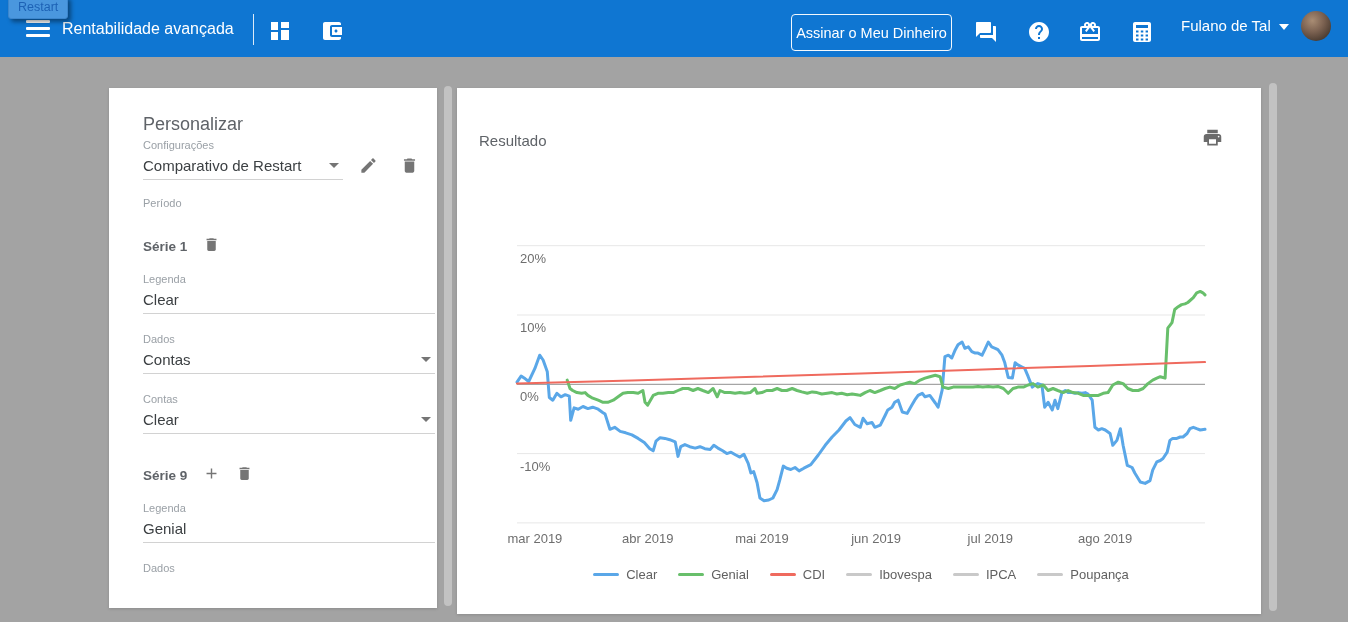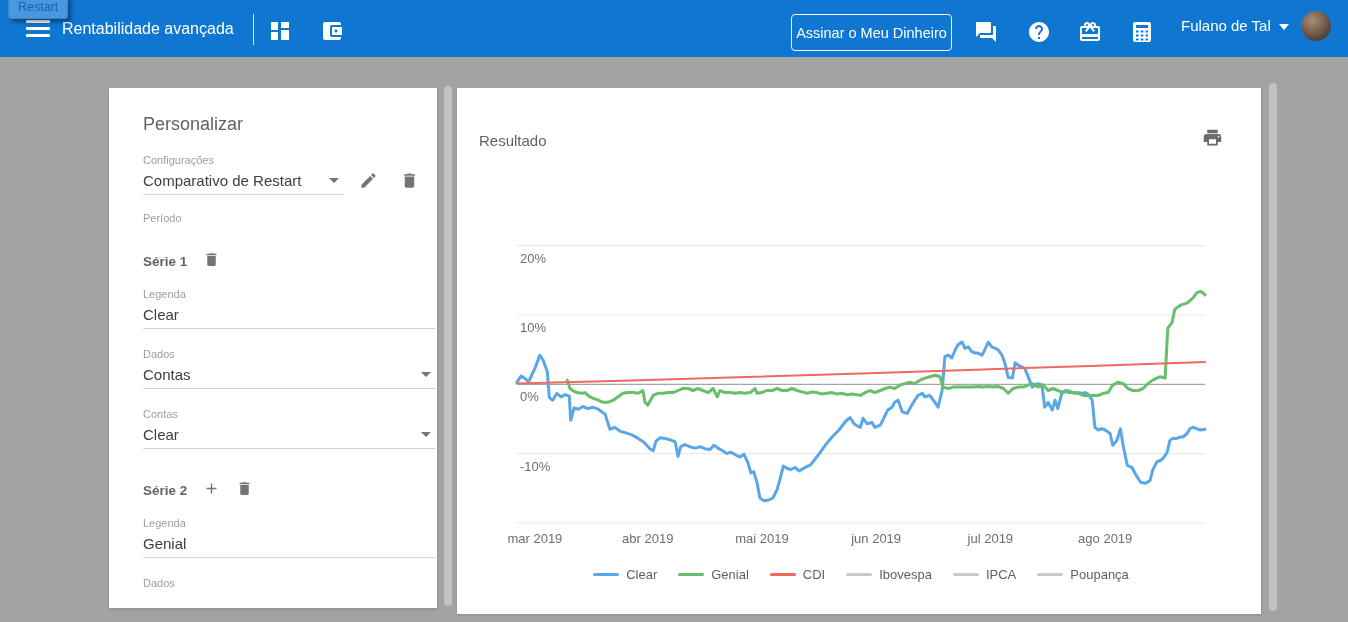--- a/index.html
+++ b/index.html
@@ -32,21 +32,21 @@
            font-size:12.5px;padding:3px 9px 4px 9px;border:1px solid #3c86cd;border-radius:3px;
            box-shadow:3px 3px 4px rgba(0,0,0,.4);cursor:pointer;}
 
   
   .card{position:absolute;background:#fff;box-shadow:0 1px 3px rgba(0,0,0,.14);}
   .left-card{left:109px;top:88px;width:328px;height:520px;padding:26px 18px 0 34px;overflow:hidden;}
   .right-card{left:457px;top:88px;width:804px;height:526px;}
 
   
   .panel-title{font-size:18px;color:#5f6368;}
-  .field-label{font-size:11px;color:#9aa0a6;margin-top:19px;}
+  .field-label{font-size:11px;color:#9aa0a6;margin-top:4px;}
   .sel-row{display:flex;align-items:flex-end;}
   .sel{position:relative;height:29px;border-bottom:1px solid #d2d2d2;display:flex;align-items:center;cursor:pointer;}
   .sel .val, .txt .val{font-size:15px;color:#3c4043;}
   .sel .caret{position:absolute;right:4px;top:12px;width:0;height:0;border-left:5px solid transparent;
               border-right:5px solid transparent;border-top:5.5px solid #757575;}
   .sel.w-config{width:212px;}
   .sel.w-full{width:292px;}
   .txt{width:292px;height:29px;border-bottom:1px solid #d2d2d2;display:flex;align-items:center;cursor:text;}
   .mini-btn{background:none;border:none;padding:0;margin:0 0 4px 16px;cursor:pointer;height:20px;}
   .serie-head{display:flex;align-items:center;margin-top:27px;}
@@ -168,21 +168,21 @@
       <span class="caret"></span>
     </div>
 
     <div class="field-label mt20">Contas</div>
     <div class="sel w-full">
       <span class="val">Clear</span>
       <span class="caret"></span>
     </div>
 
     <div class="serie-head" style="margin-top:31px;">
-      <span class="serie-title">Série 2</span>
+      <span class="serie-title">Série 9</span>
       <button class="mini-btn">
         <svg width="17" height="17" viewBox="0 0 24 24" fill="#757575">
           <path d="M19 13h-6v6h-2v-6H5v-2h6V5h2v6h6v2z"></path>
         </svg>
       </button>
       <button class="mini-btn">
         <svg width="17" height="17" viewBox="0 0 24 24" fill="#757575">
           <path d="M6 19c0 1.1.9 2 2 2h8c1.1 0 2-.9 2-2V7H6v12zM19 4h-3.5l-1-1h-5l-1 1H5v2h14V4z"></path>
         </svg>
       </button>

